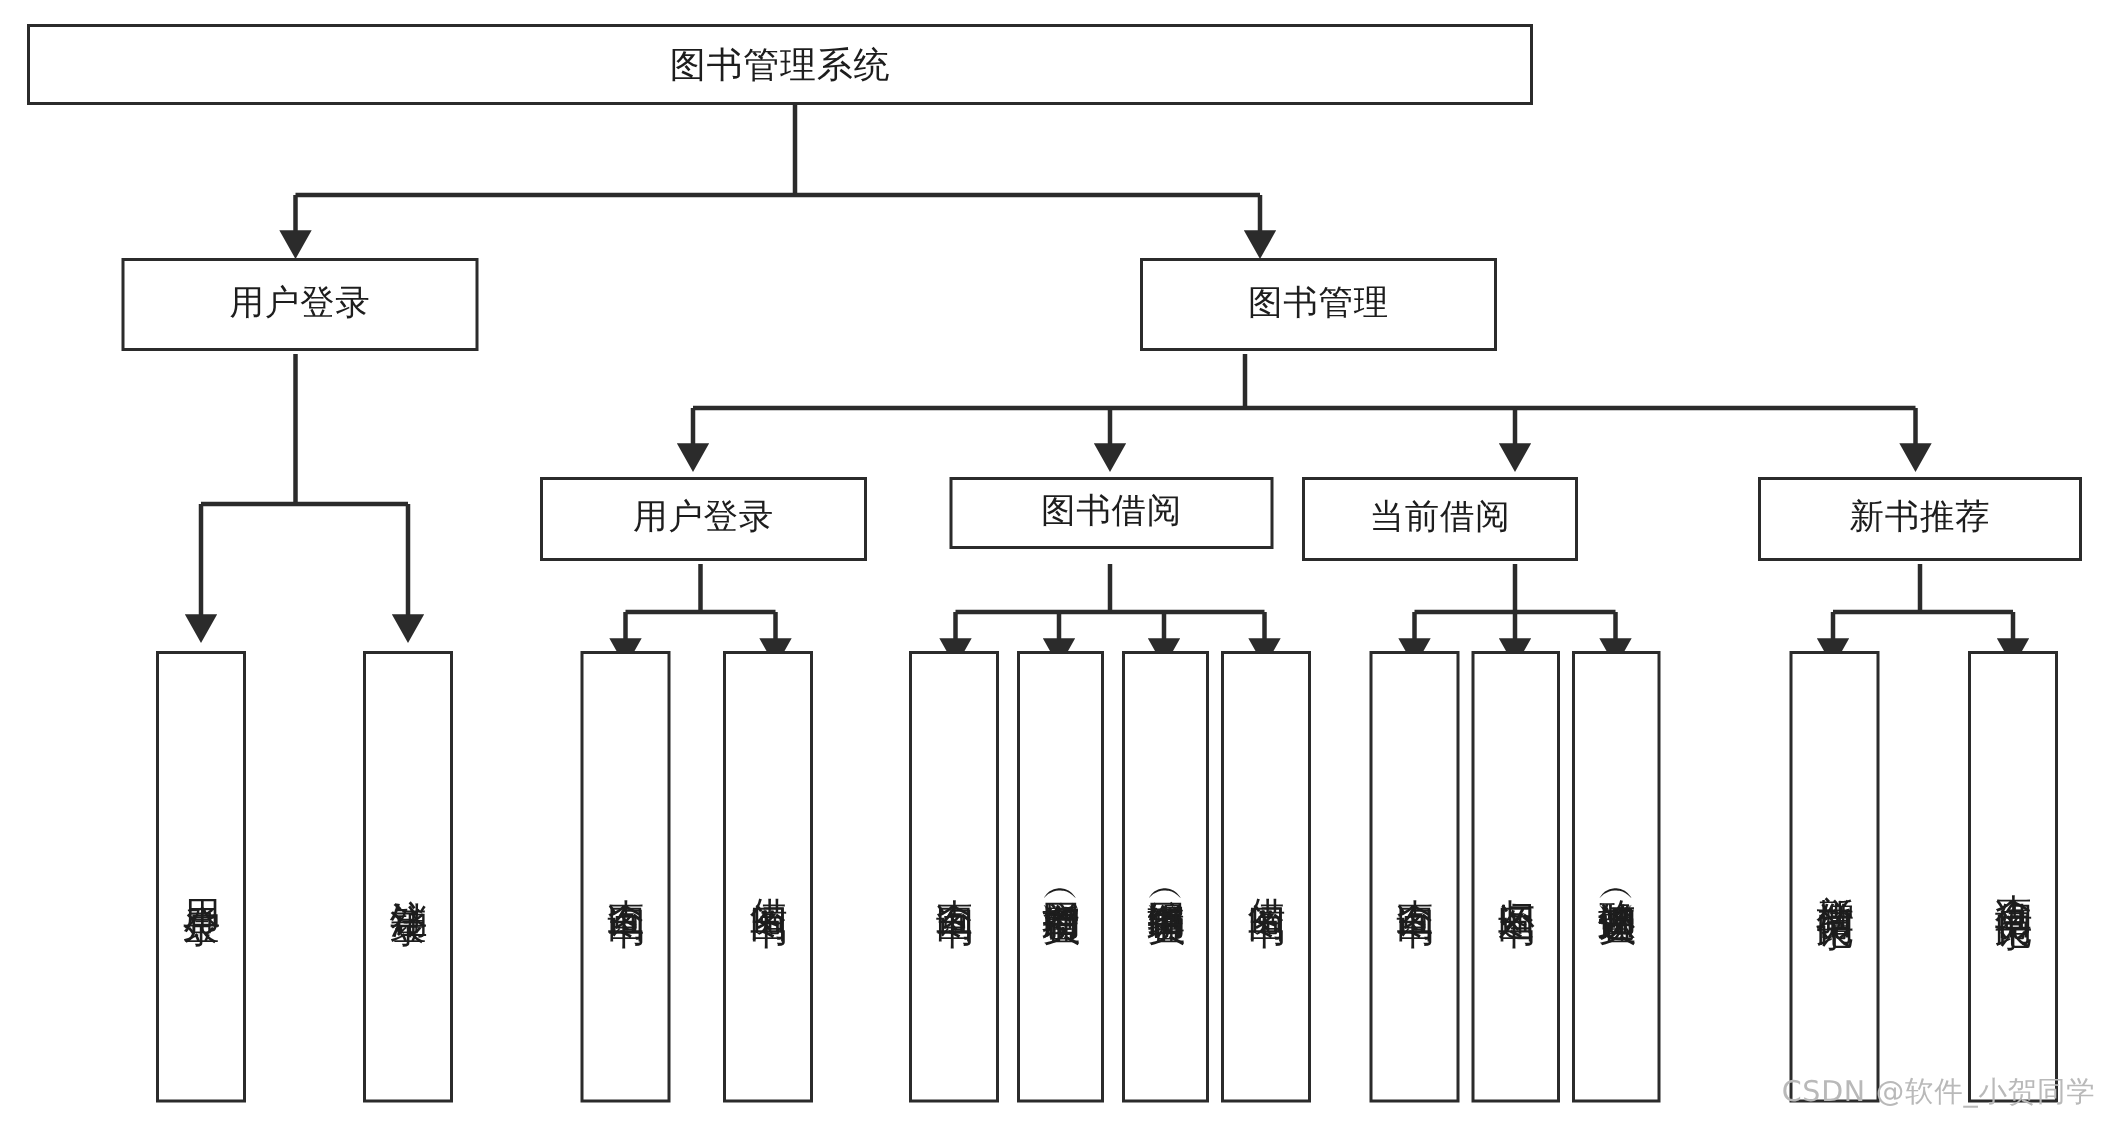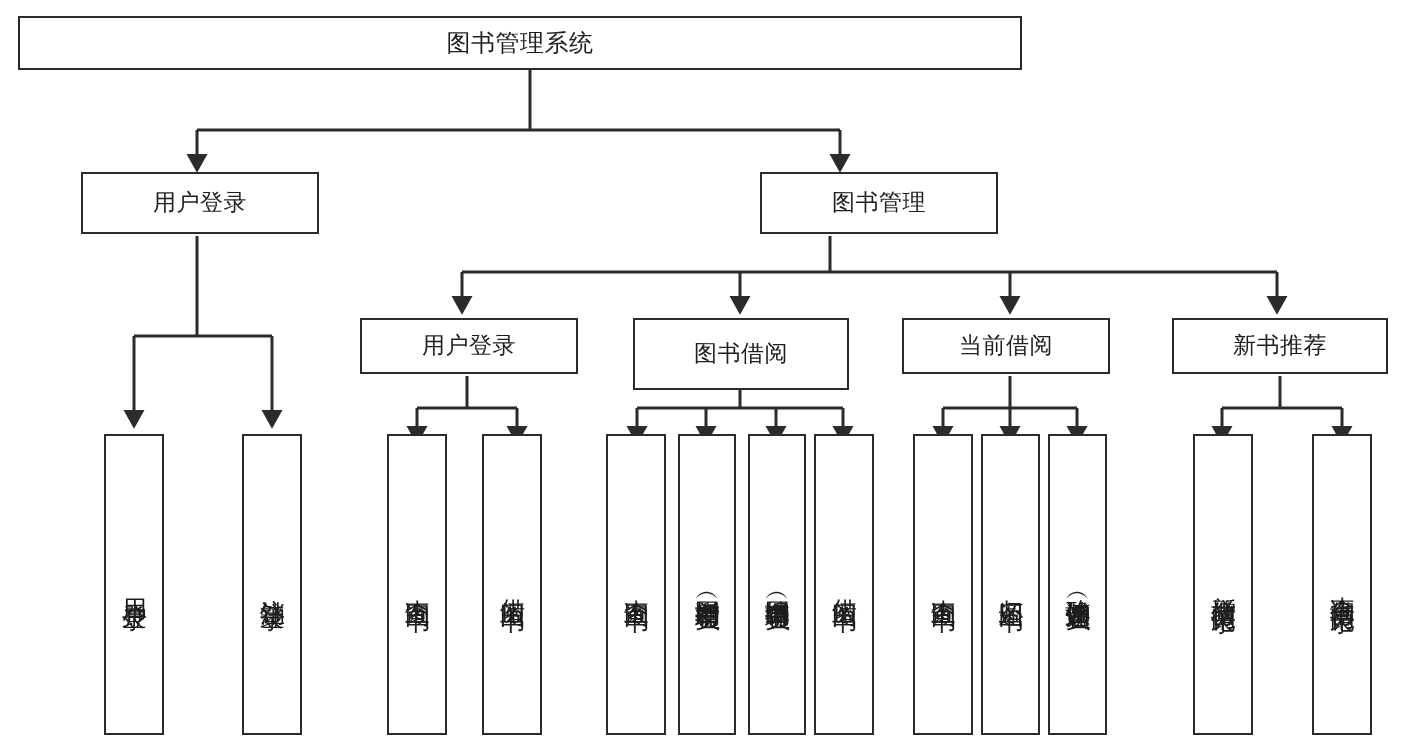--- a/index.html
+++ b/index.html
@@ -137,25 +137,25 @@
   </div>
 
   <div class="node horizontal" style="left:712px; top:172px; width:238px; height:62px;margin-left:48px;">
     <span>图书管理</span>
   </div>
 
   <div class="node horizontal" style="left:360px; top:318px; width:218px; height:56px;">
     <span>用户登录</span>
   </div>
 
-  <div class="node horizontal" style="left:633px; top:318px; width:216px; height:72px;">
+  <div class="node horizontal" style="left:633px; top:318px; width:216px; height:48px;">
     <span>图书借阅</span>
   </div>
 
-  <div class="node horizontal" style="left:902px; top:318px; width:208px; height:56px;">
+  <div class="node horizontal" style="left:868px; top:318px; width:184px; height:56px;">
     <span>当前借阅</span>
   </div>
 
   <div class="node horizontal" style="left:1172px; top:318px; width:216px; height:56px;">
     <span>新书推荐</span>
   </div>
 
   <div class="node vertical" style="left:104px; top:434px; width:60px; height:301px;">
     <span class="vlabel">用户登录</span>
   </div>
@@ -193,13 +193,14 @@
     <span class="vlabel">确认归还（管理员）</span>
   </div>
 
   <div class="node vertical" style="left:1193px; top:434px; width:60px; height:301px;">
     <span class="vlabel">新增借阅记录</span>
   </div>
   <div class="node vertical" style="left:1312px; top:434px; width:60px; height:301px;">
     <span class="vlabel">查询借阅记录</span>
   </div>
 
+  <div id="watermark">CSDN @软件_小贺同学</div>
 </div>
 
 </body></html>

